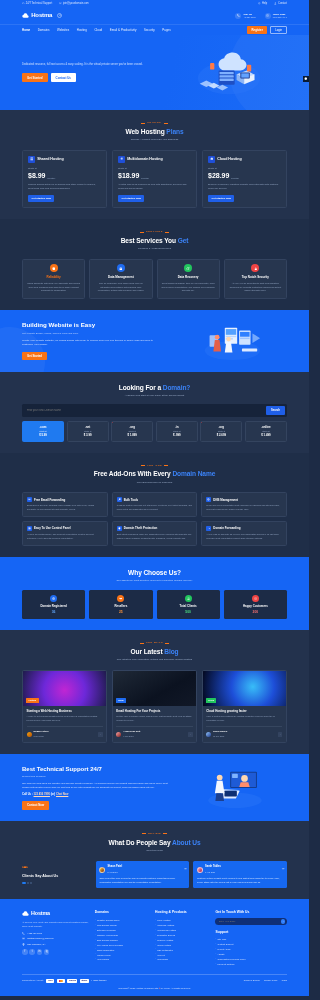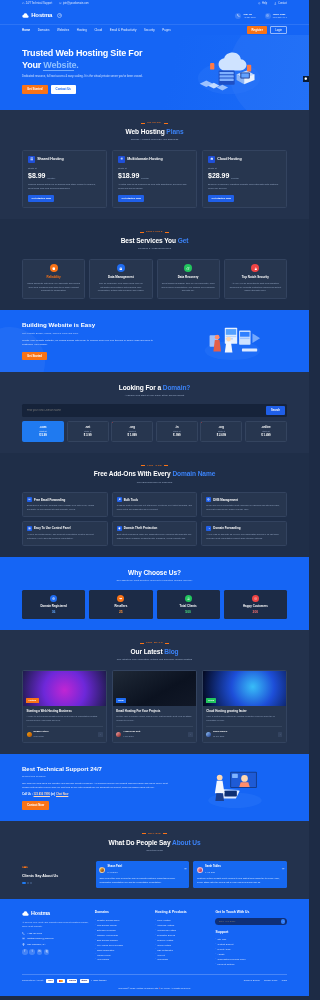--- a/index.html
+++ b/index.html
@@ -295,24 +295,20 @@
       <span class="nav-item">Pages</span>
     </div>
     <div class="nav-right">
       <span class="btn btn-orange">Register</span>
       <span class="btn btn-ghost">Login</span>
     </div>
   </div>
 
   <div class="hero">
     <div class="hero-left">
-      <h1 class="hero-h1">
-        <span>Trusted Web Hosting Site For</span><br>
-        <span>Your </span><span class="accent">Website.</span>
-      </h1>
       <p class="hero-p">Dedicated resource, full root access &amp; easy scaling. It is the virtual private server you've been craved.</p>
       <div class="hero-btns">
         <span class="btn btn-orange">Get Started</span>
         <span class="btn btn-white">Contact Us</span>
       </div>
     </div>
     <div class="hero-right">
       <svg class="hero-art" viewBox="0 0 160 110">
         <ellipse cx="80" cy="70" rx="66" ry="34" fill="#2d79f8" opacity=".35"></ellipse>
         <path d="M88 16c9 0 16 6 17 14 7 .6 12 6 12 12 0 7-6 12-13 12H72c-8 0-14-6-14-13 0-7 5-12 12-13 1-7 9-12 18-12z" fill="#cfe3ff"></path>

